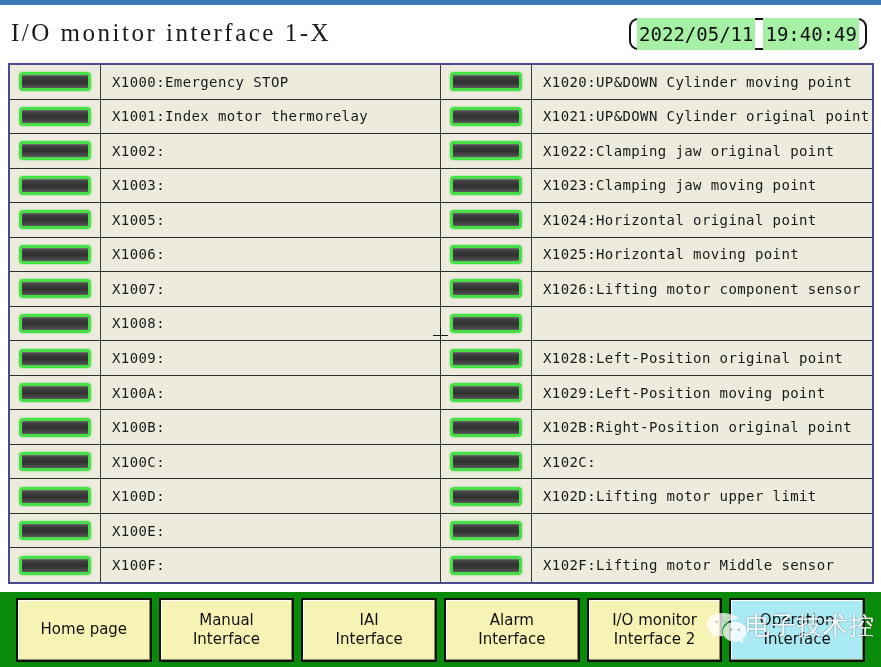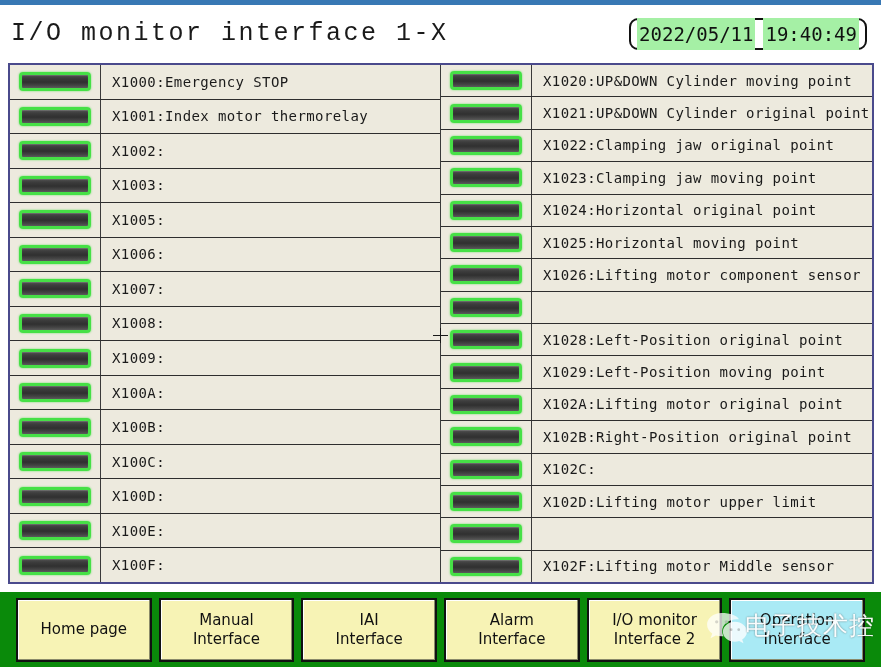--- a/index.html
+++ b/index.html
@@ -34,21 +34,21 @@
     top: 5px; left: 0;
     width: 881px;
     height: 55px;
     background: #ffffff;
   }
 
   .page-title {
     position: absolute;
     left: 11px;
     top: 14px;
-    font-family: Liberation Mono, monospace;
+    font-family: Liberation Serif, serif;
     font-size: 25px;
     letter-spacing: 2.5px;
     color: #1a1a1a;
     white-space: nowrap;
   }
 
   .datetime-box {
     position: absolute;
     right: 14px;
     top: 13px;
@@ -380,26 +380,20 @@
           <div class="lamp-cell">
             <div class="lamp"></div>
           </div>
           <div class="io-label">X1028:Left-Position original point</div>
         </div>
         <div class="io-row">
           <div class="lamp-cell">
             <div class="lamp"></div>
           </div>
           <div class="io-label">X1029:Left-Position moving point</div>
-        </div>
-        <div class="io-row">
-          <div class="lamp-cell">
-            <div class="lamp"></div>
-          </div>
-          <div class="io-label">X102A:Lifting motor original point</div>
         </div>
         <div class="io-row">
           <div class="lamp-cell">
             <div class="lamp"></div>
           </div>
           <div class="io-label">X102B:Right-Position original point</div>
         </div>
         <div class="io-row">
           <div class="lamp-cell">
             <div class="lamp"></div>

